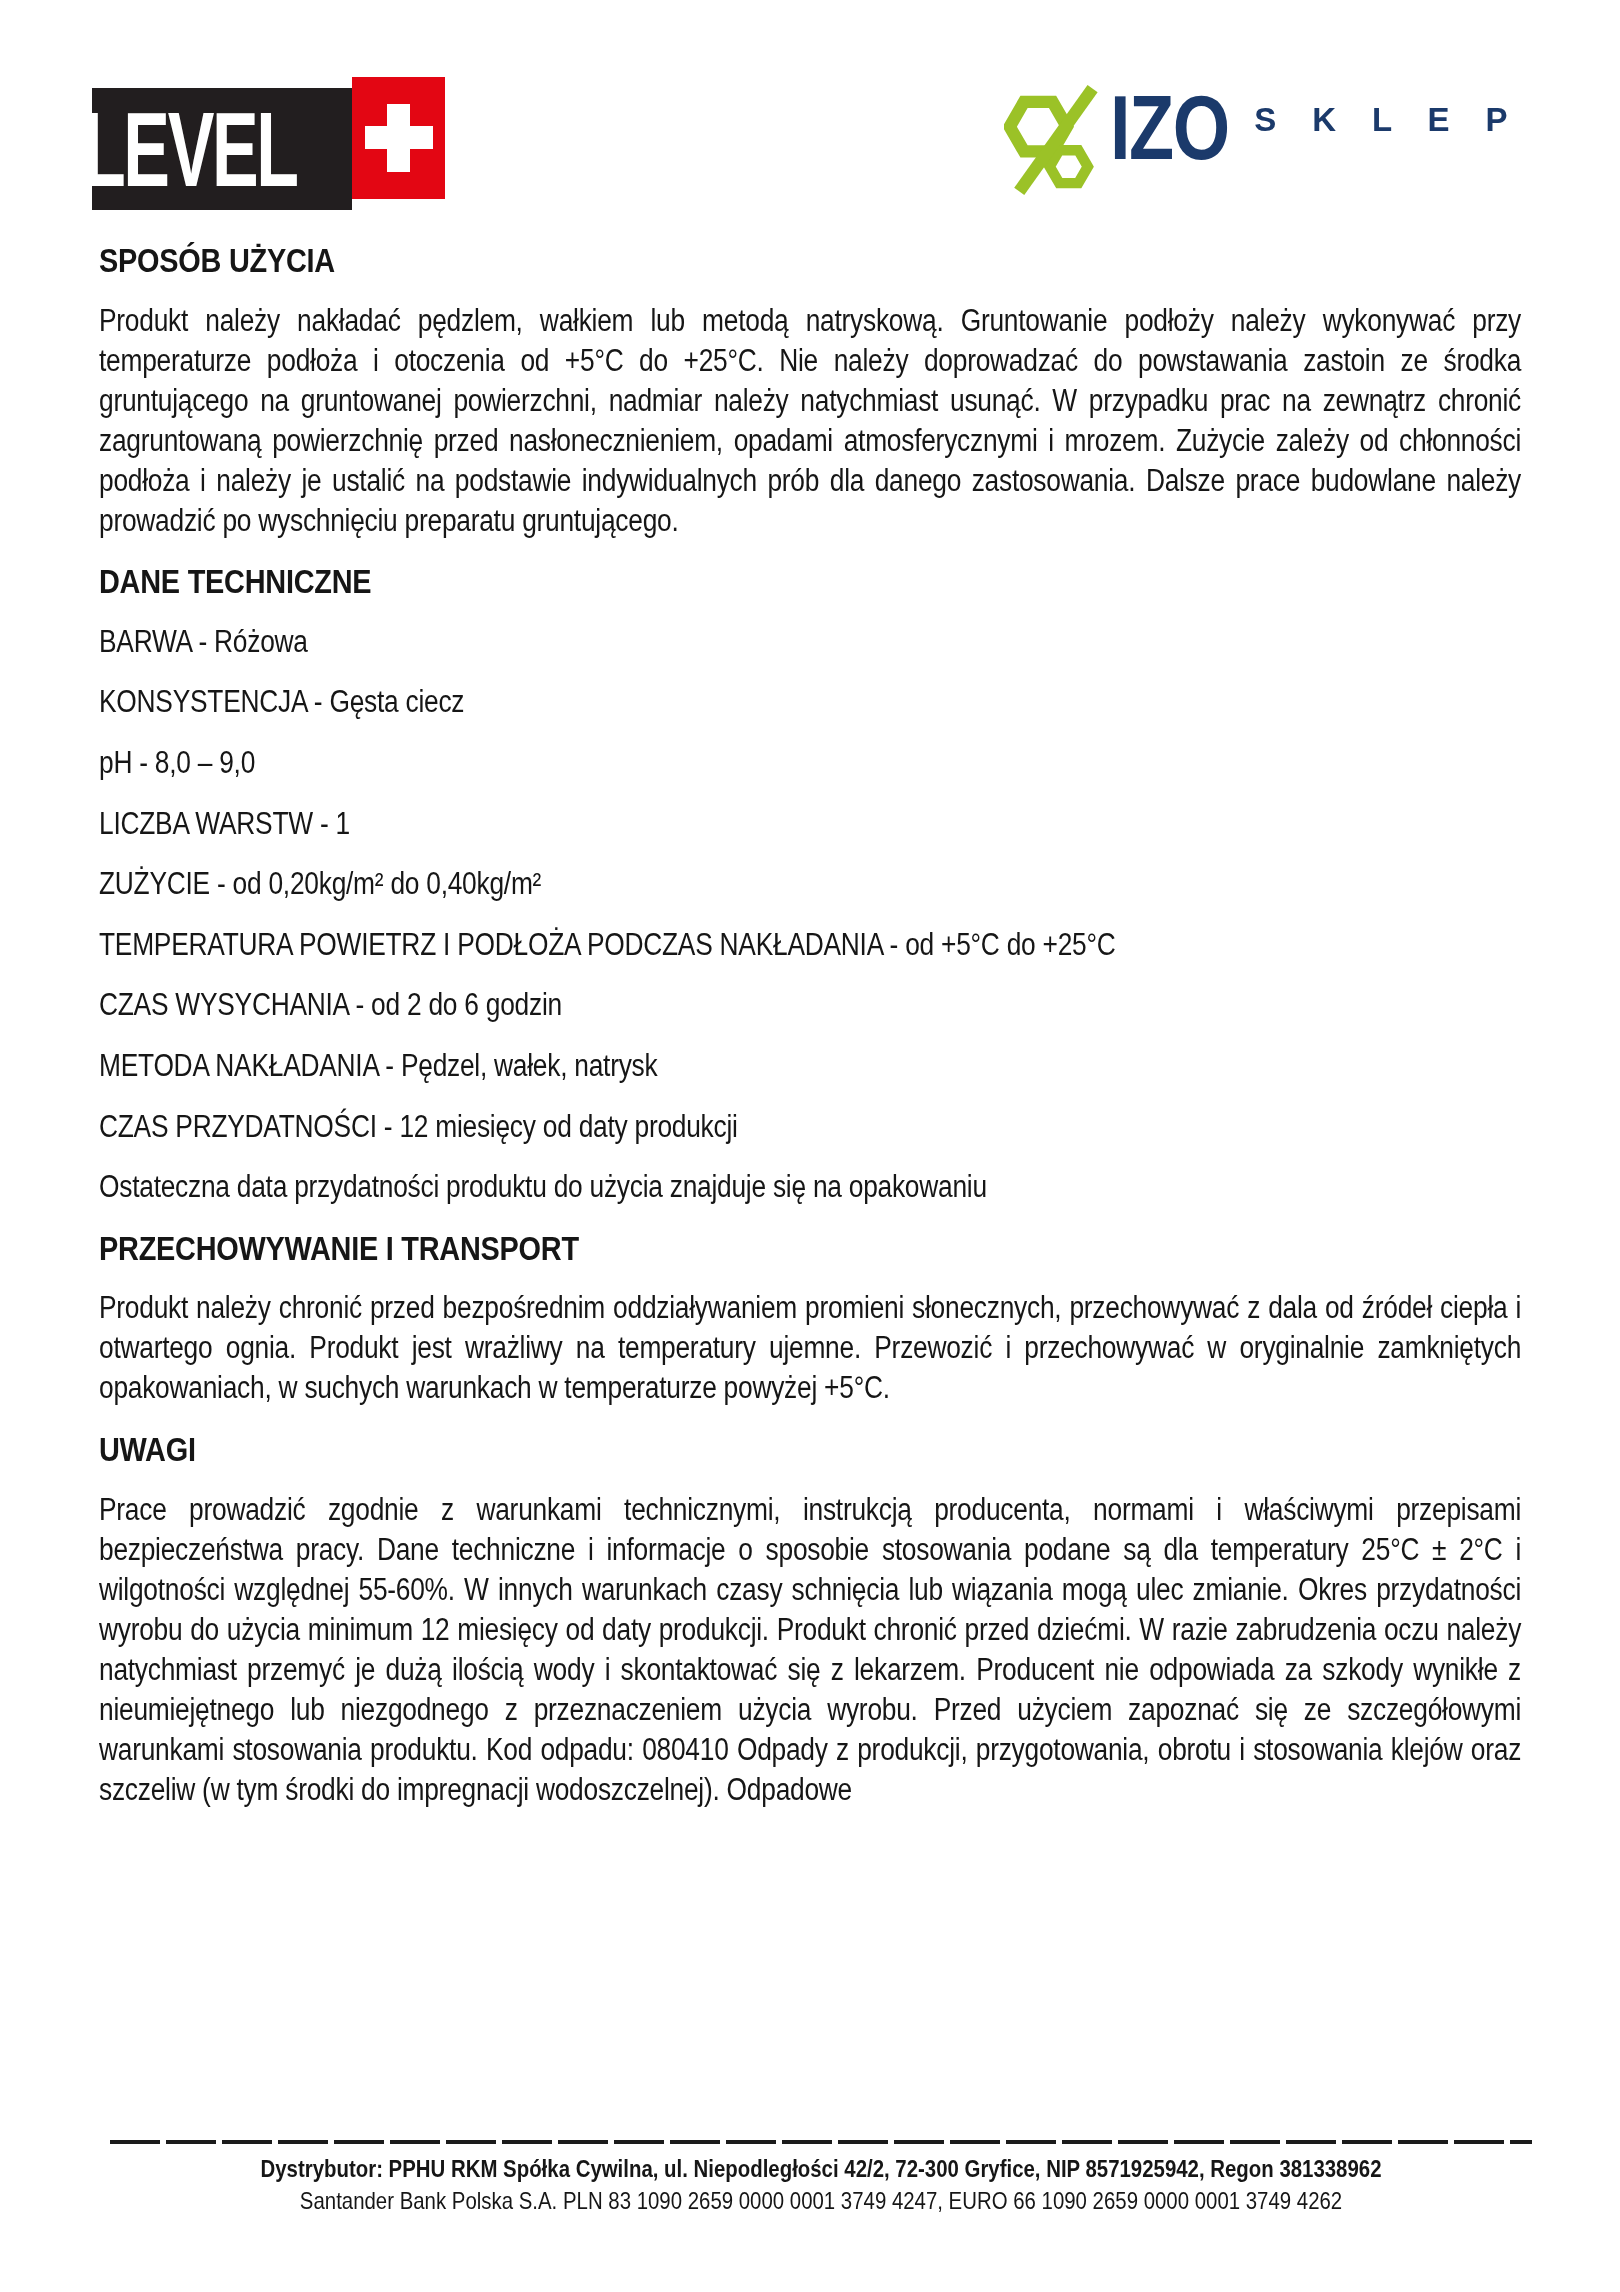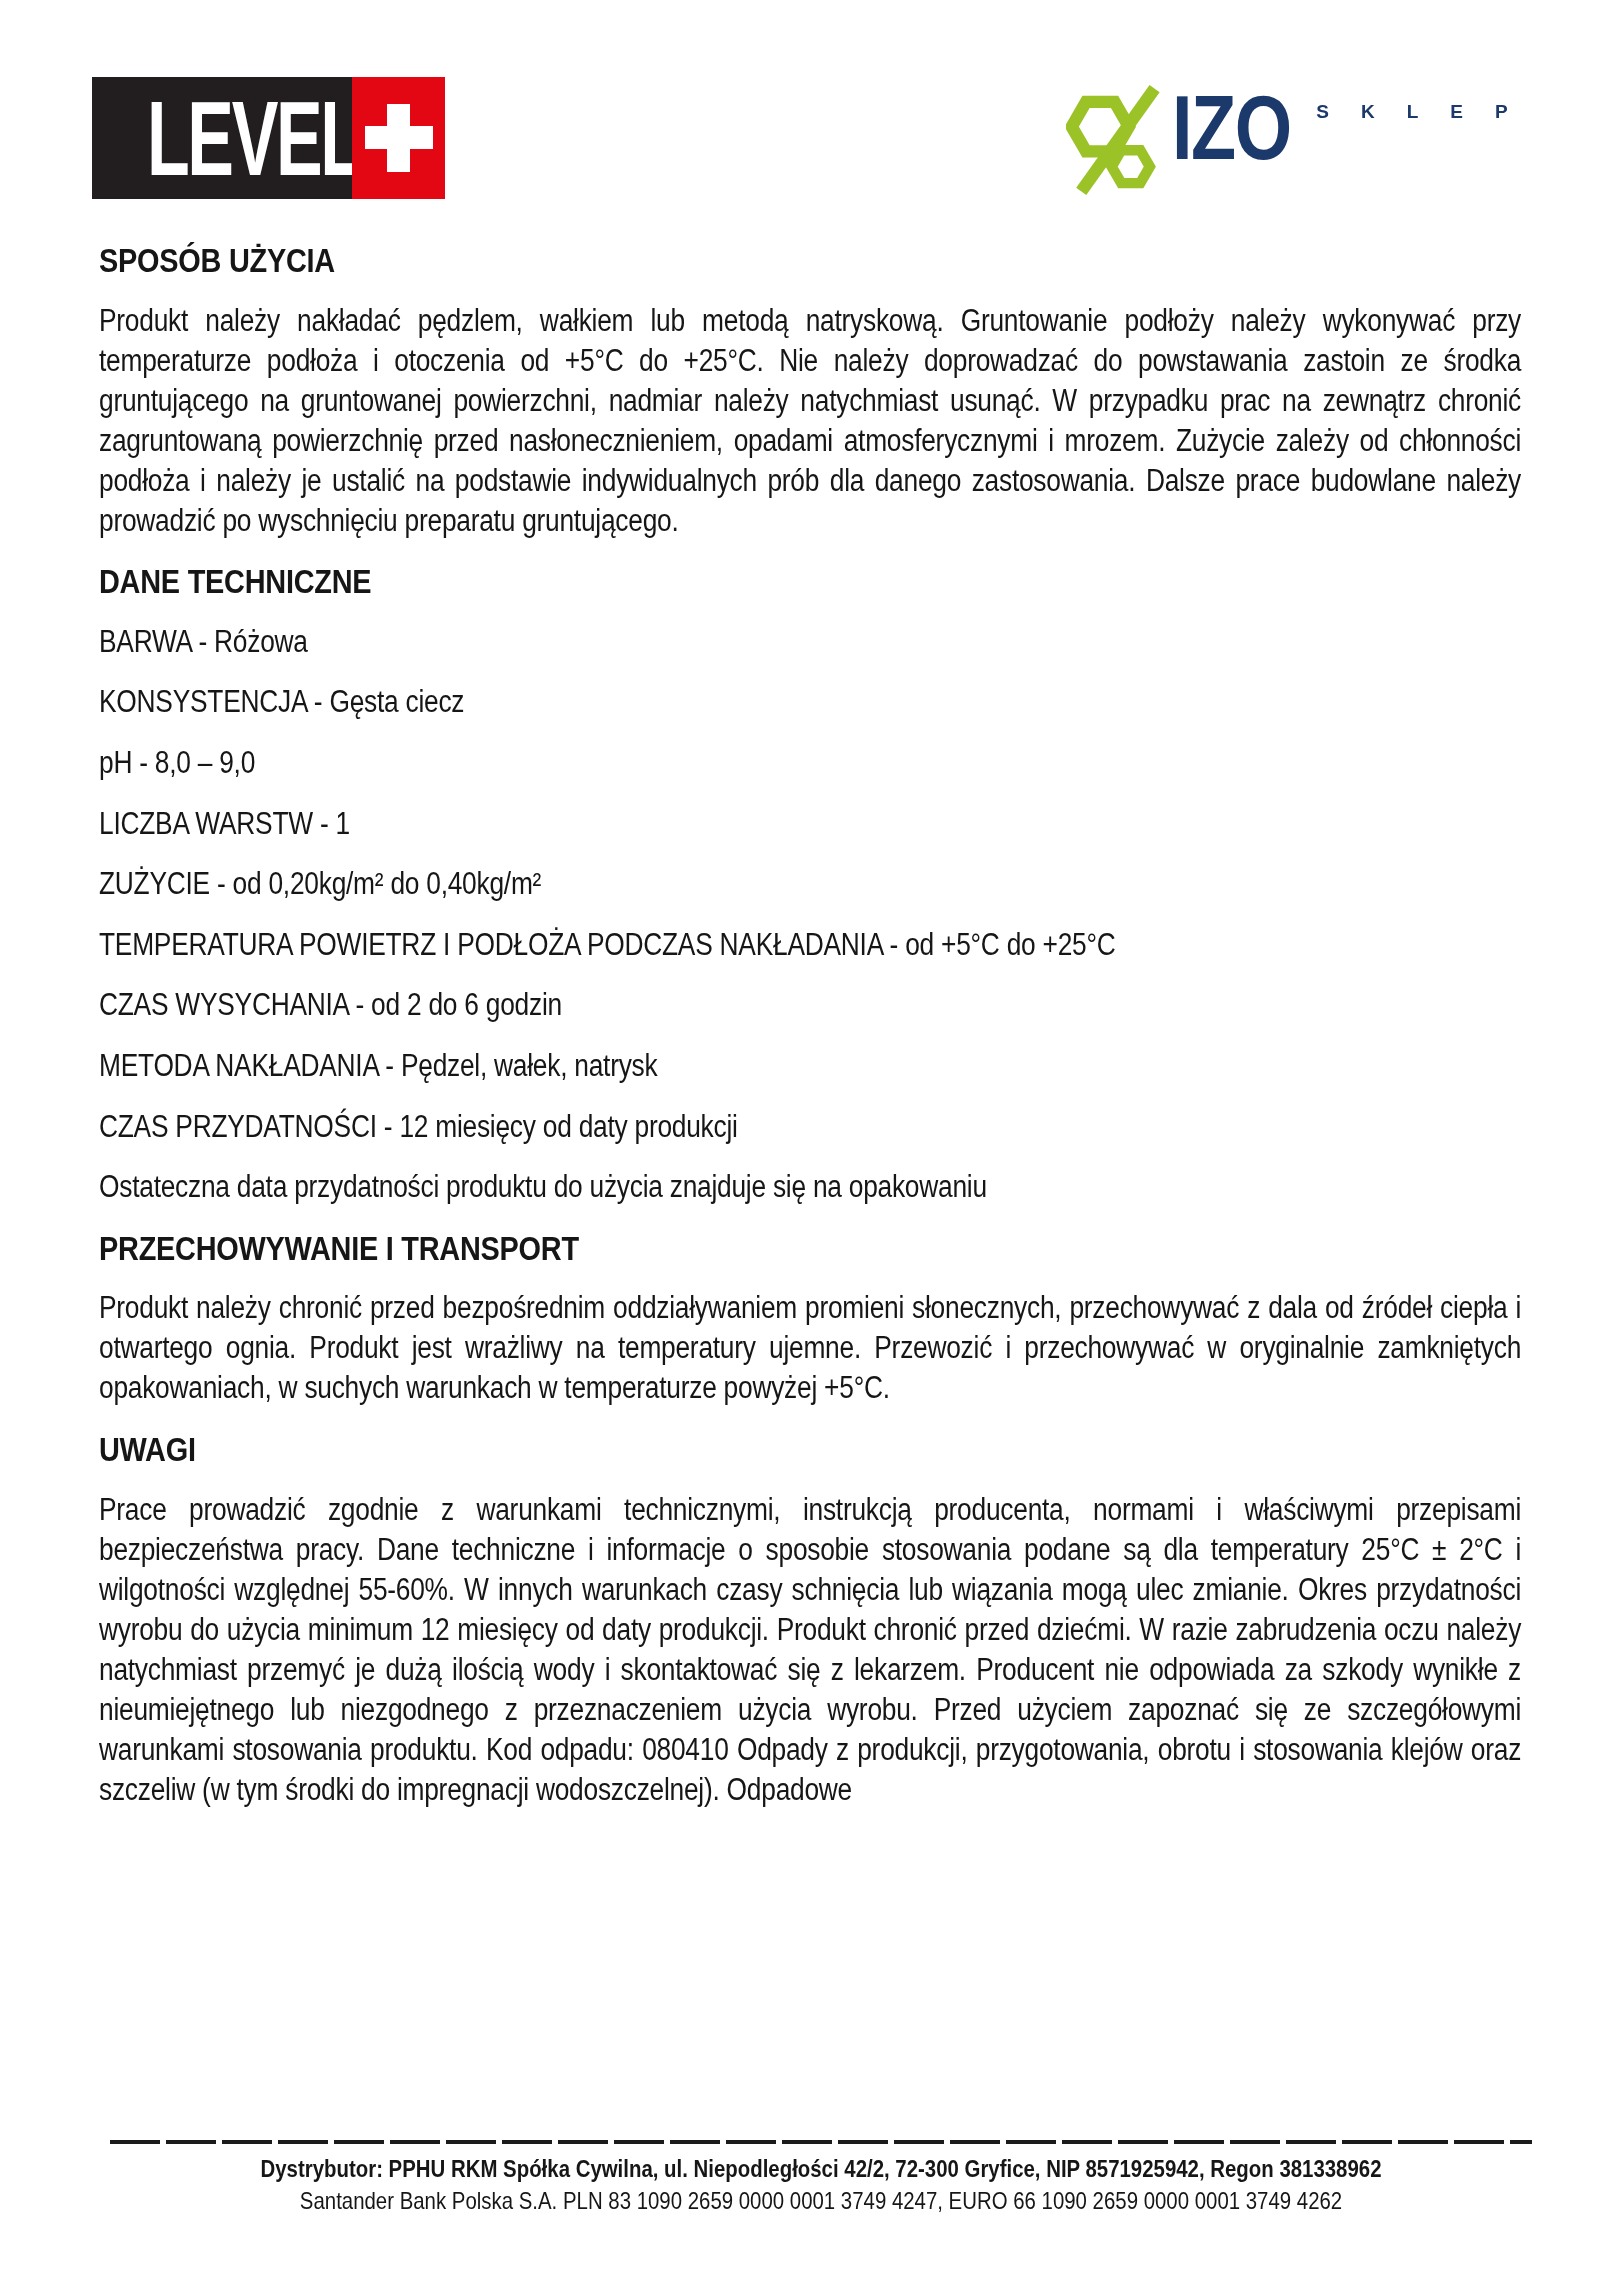--- a/index.html
+++ b/index.html
@@ -30,22 +30,23 @@
     left: 0; top: 0;
     display: flex;
     height: 122px;
   }
   .level-black {
     width: 260px;
     height: 122px;
     background: #221e1f;
     display: flex;
     align-items: center;
-    justify-content: flex-start;
+    justify-content: flex-end;
     overflow: hidden;
+    margin-top: 11px;
   }
   .level-text {
     color: #ffffff;
     font-weight: 700;
     font-size: 106px;
     letter-spacing: -3.6px;
     transform: scaleX(0.66);
     line-height: 122px;
     white-space: nowrap;
   }
@@ -80,21 +81,21 @@
     font-size: 90px;
     line-height: 70px;
     letter-spacing: -1.8px;
     transform: scaleX(0.82);
     transform-origin: 0 0;
     white-space: nowrap;
   }
   .izo-sub {
     color: #1b3a6b;
     font-weight: 700;
-    font-size: 19px;
+    font-size: 33px;
     letter-spacing: 13.4px;
     margin-top: 8px;
     white-space: nowrap;
     text-align: right;
   }
 
   
   .doc-main {
     position: absolute;
     left: 99px;

